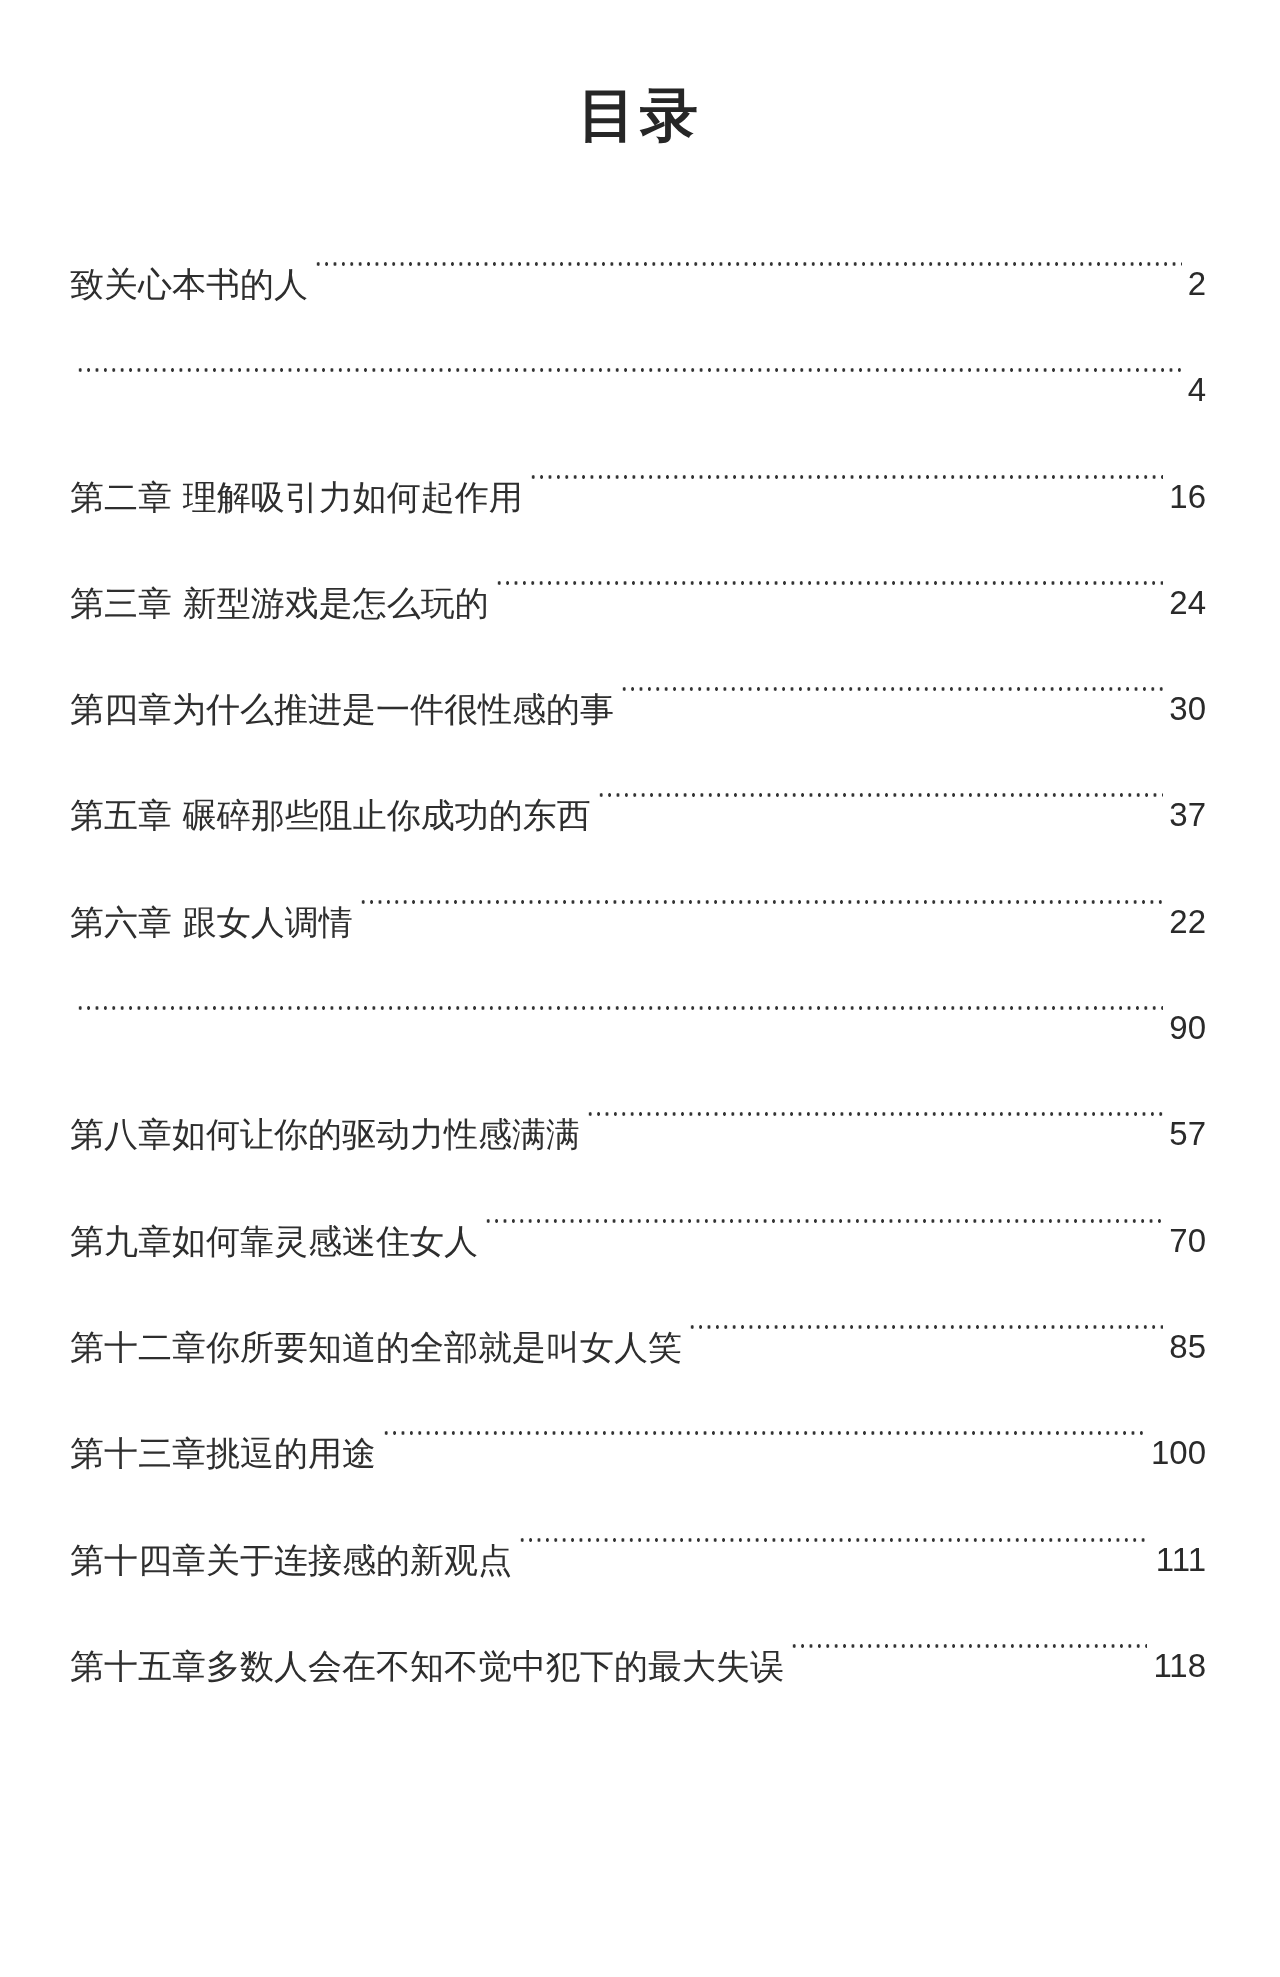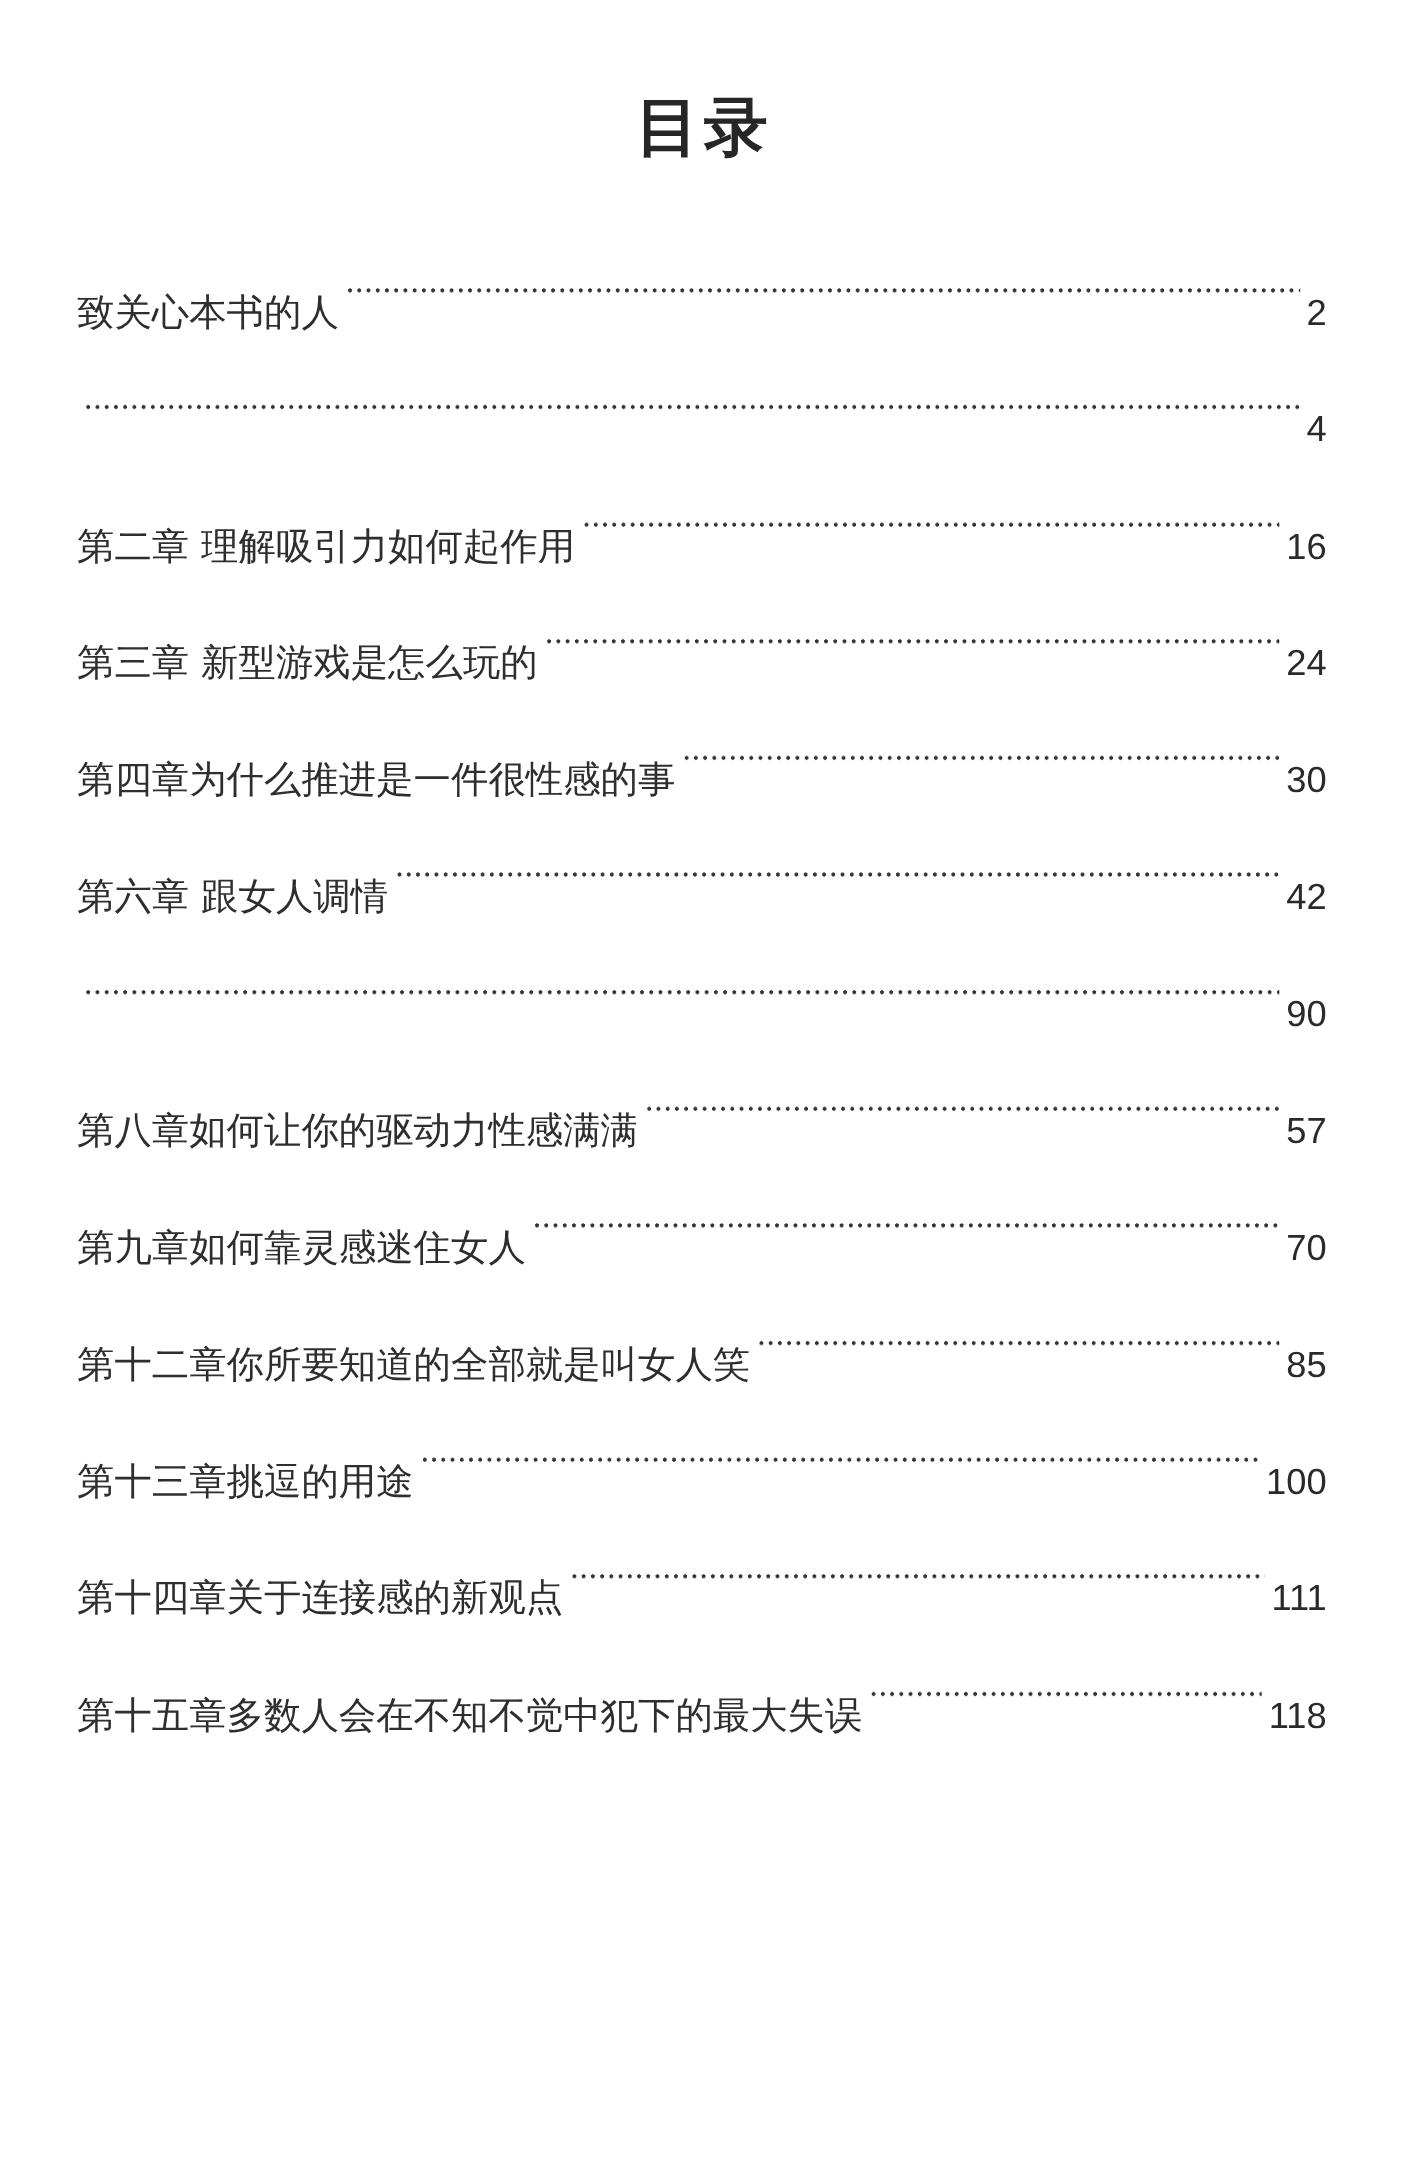--- a/index.html
+++ b/index.html
@@ -100,23 +100,28 @@
       <span class="toc-label">第三章  新型游戏是怎么玩的</span>
       <span class="toc-leader"></span>
       <span class="toc-page">24</span>
     </li>
     <li class="toc-entry">
       <span class="toc-label">第四章为什么推进是一件很性感的事</span>
       <span class="toc-leader"></span>
       <span class="toc-page">30</span>
     </li>
     <li class="toc-entry">
+      <span class="toc-label">第五章  碾碎那些阻止你成功的东西</span>
+      <span class="toc-leader"></span>
+      <span class="toc-page">37</span>
+    </li>
+    <li class="toc-entry">
       <span class="toc-label">第六章  跟女人调情</span>
       <span class="toc-leader"></span>
-      <span class="toc-page">42</span>
+      <span class="toc-page">22</span>
     </li>
     <li class="toc-entry">
       <span class="toc-leader"></span>
       <span class="toc-page">90</span>
     </li>
     <li class="toc-entry">
       <span class="toc-label">第八章如何让你的驱动力性感满满</span>
       <span class="toc-leader"></span>
       <span class="toc-page">57</span>
     </li>

